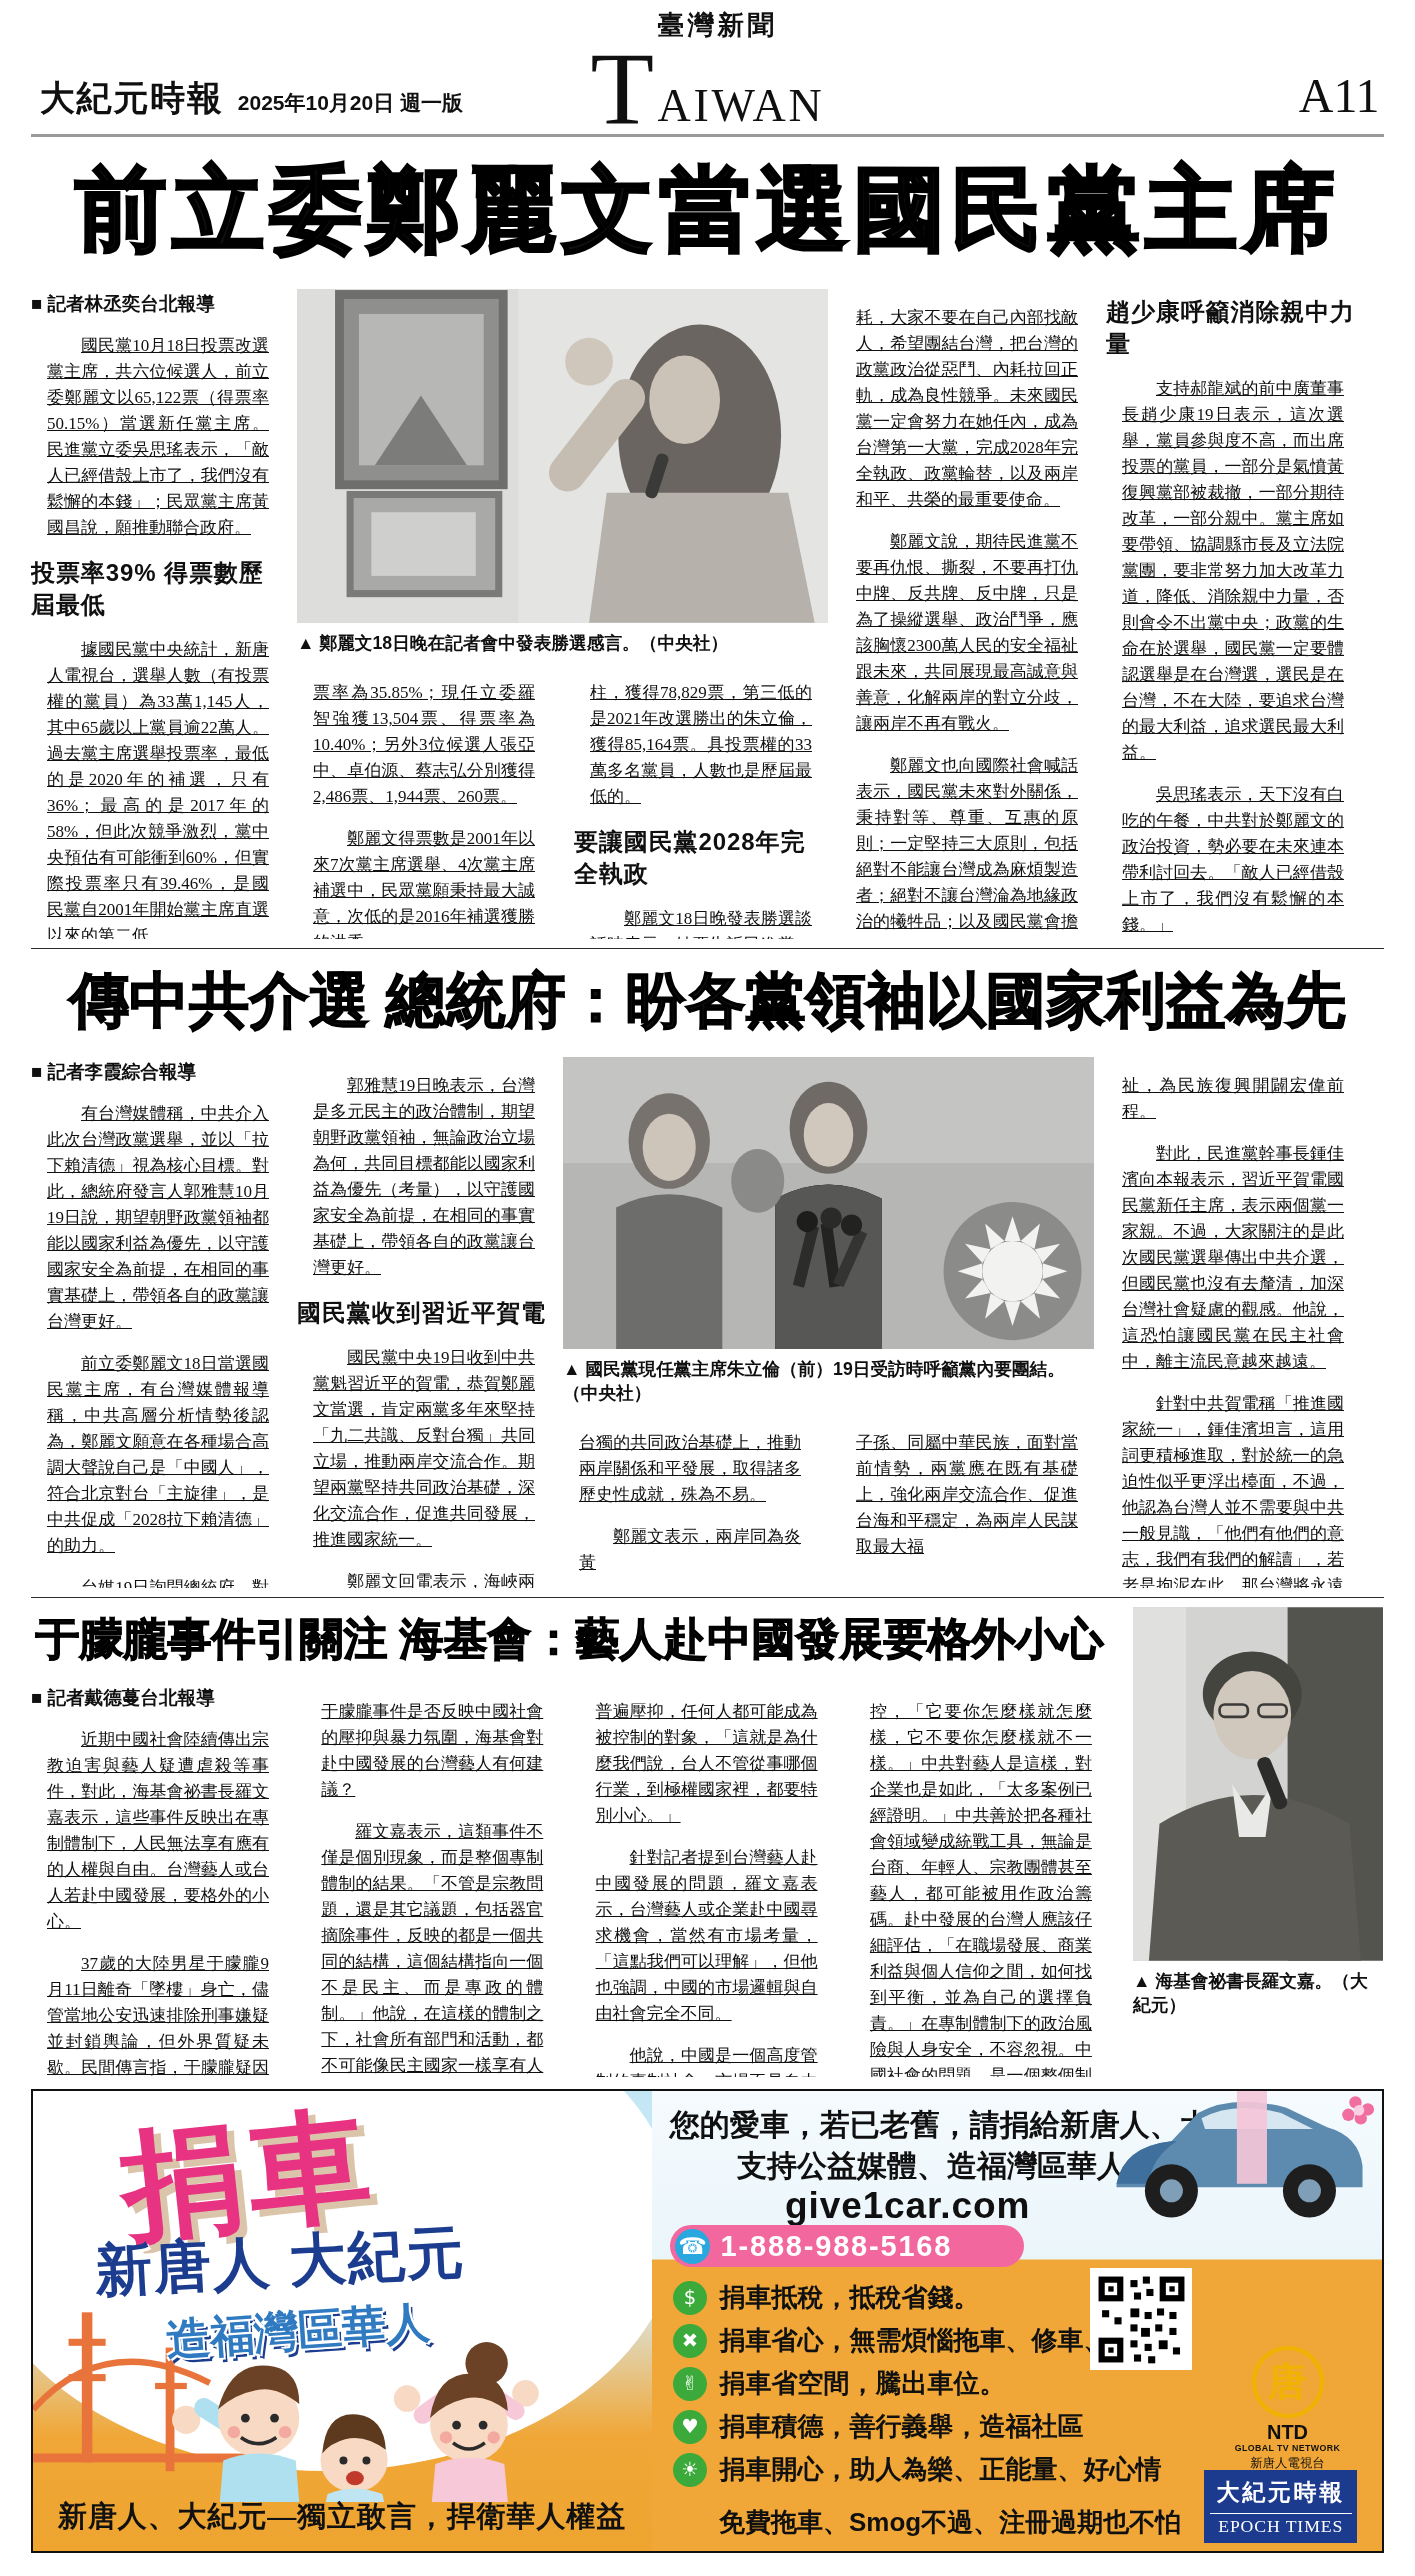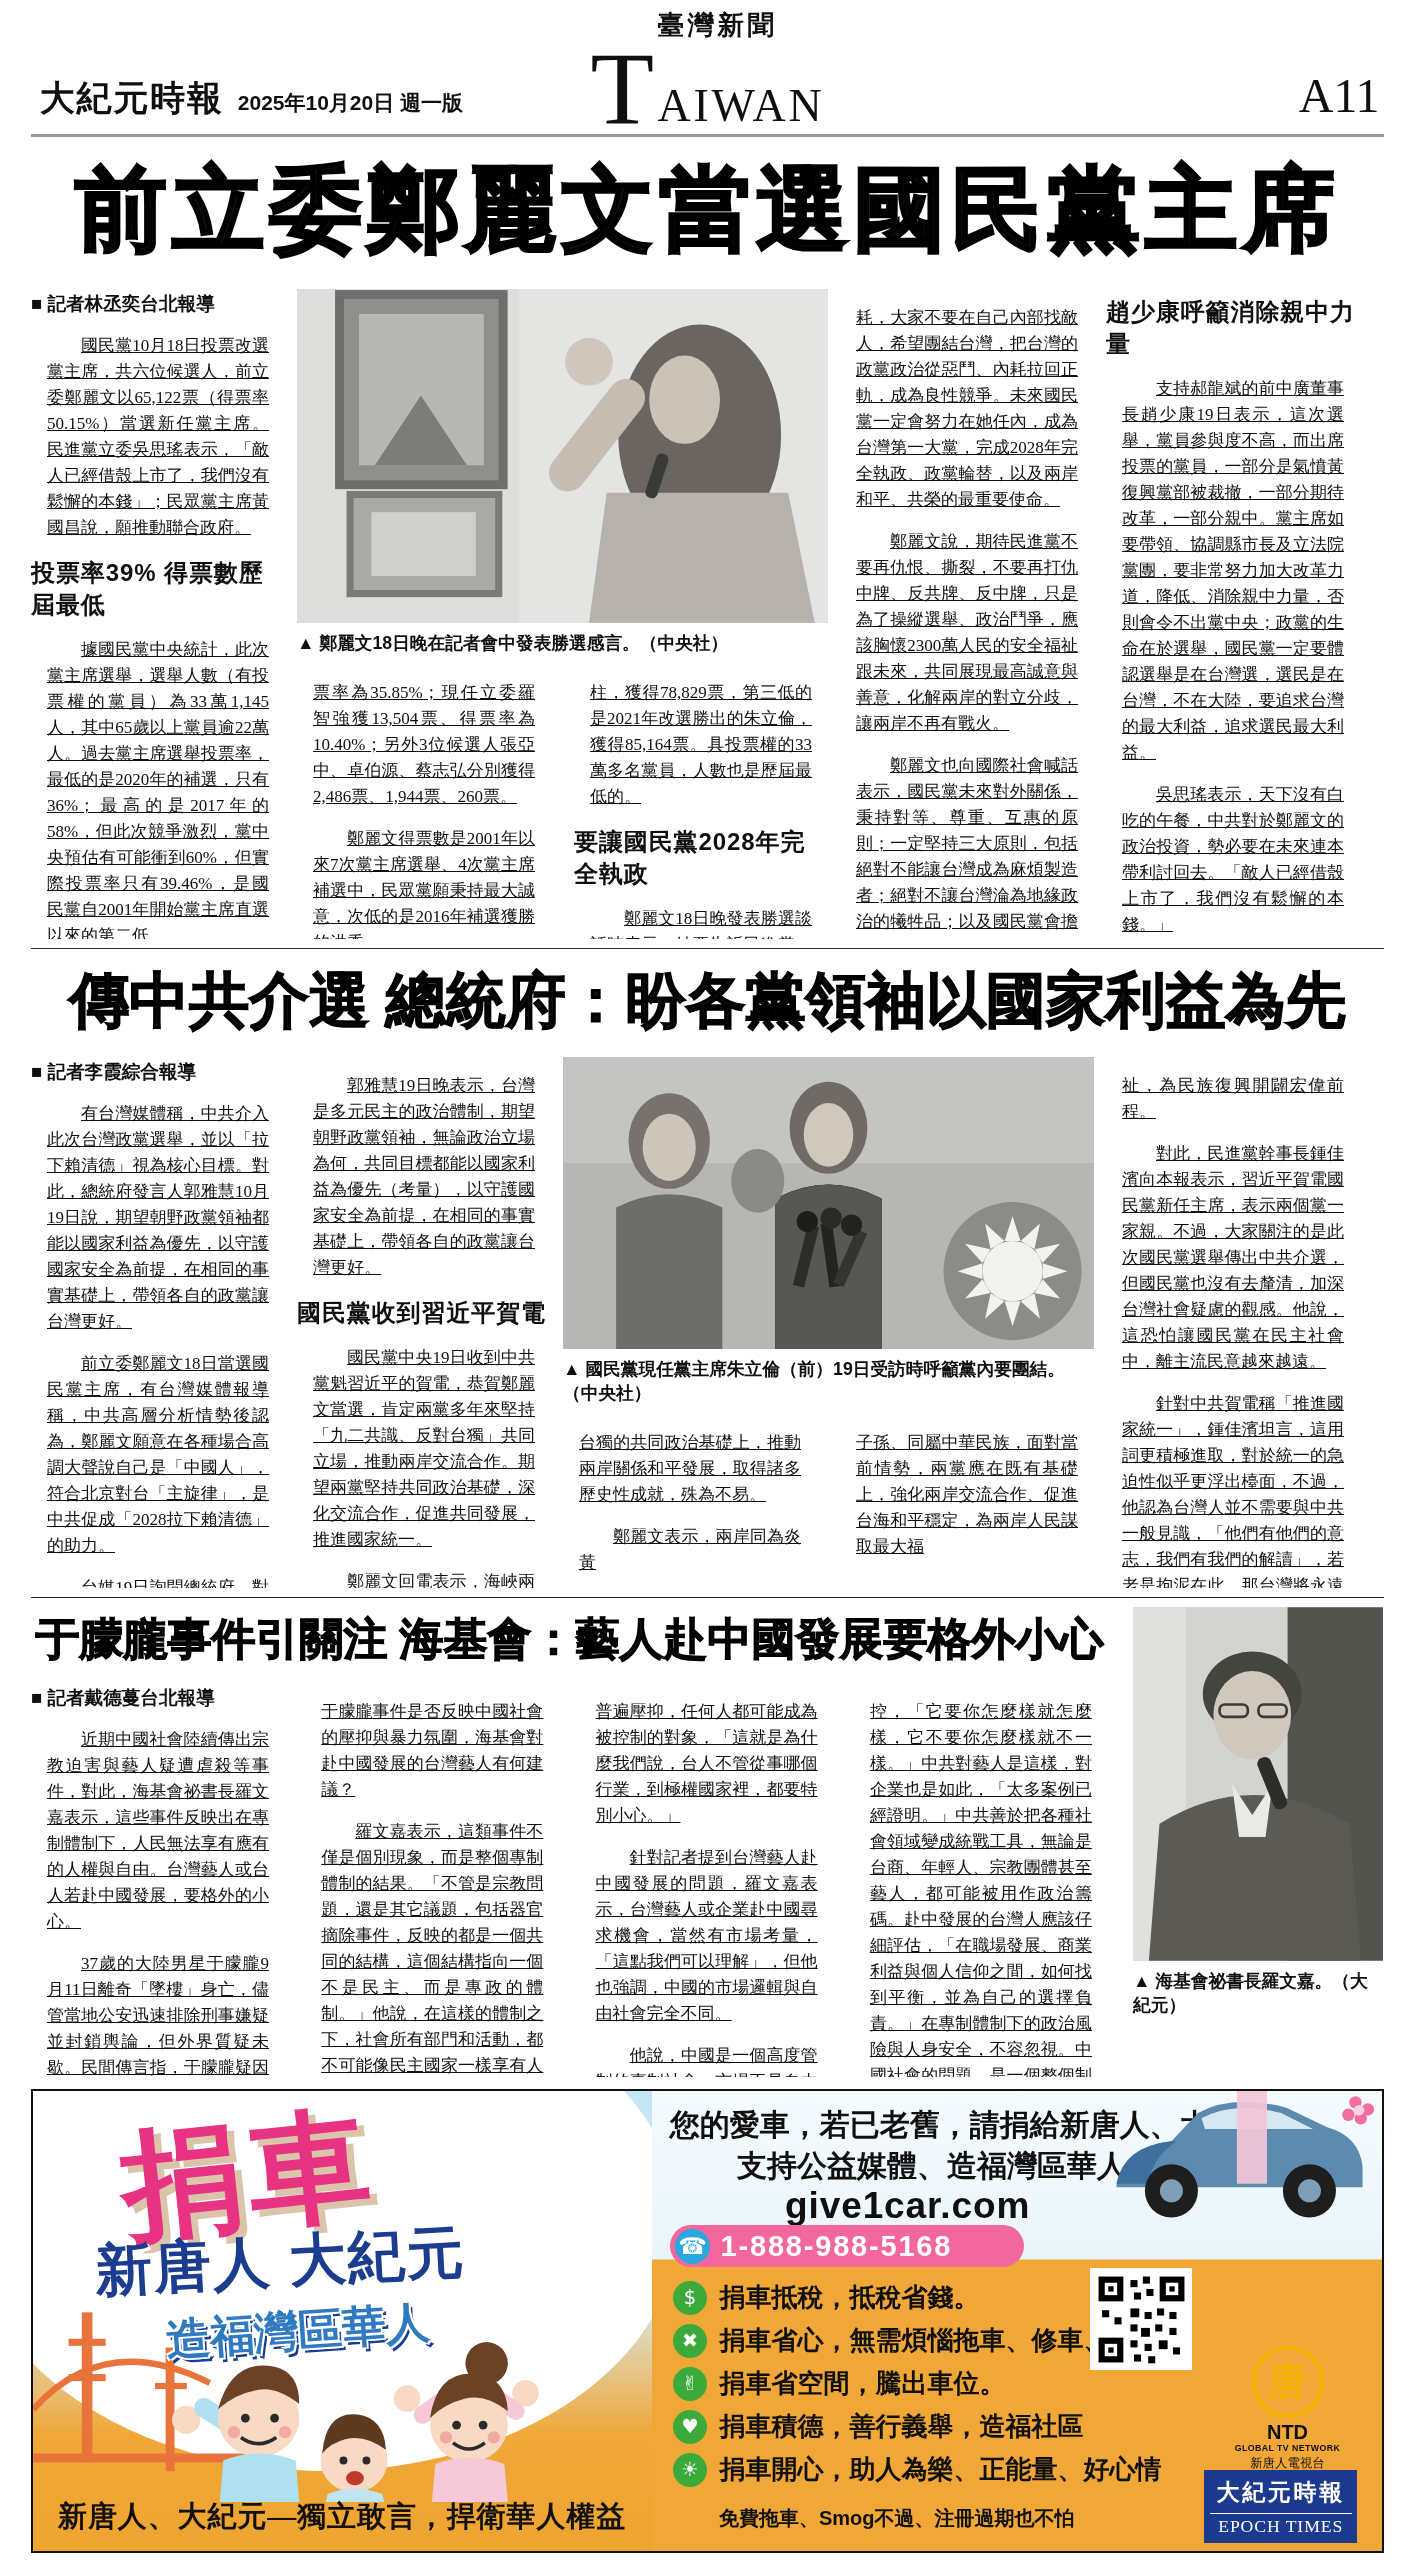--- a/index.html
+++ b/index.html
@@ -65,21 +65,21 @@
             border-radius:23px;display:flex;align-items:center;}
   .phone-ico{width:35px;height:35px;border-radius:50%;background:#29a8df;color:#fff;font-size:23px;
              display:flex;align-items:center;justify-content:center;margin:0 10.6px 0 5.3px;}
   .phone-num{color:#fff;font-size:29px;font-weight:700;font-family:"Liberation Sans","DejaVu Sans",sans-serif;
              letter-spacing:1.8px;}
   .bullets{position:absolute;left:21px;top:189px;display:flex;flex-direction:column;gap:8px;}
   .bullet{display:flex;align-items:center;gap:12.4px;max-width:469px;}
   .b-ico{width:34px;height:34px;flex:none;border-radius:50%;background:#3baa3b;color:#fff;font-size:19.5px;
          display:flex;align-items:center;justify-content:center;font-family:"DejaVu Sans",sans-serif;}
   .b-txt{font-size:26px;font-weight:700;font-family:"Liberation Sans","DejaVu Sans",sans-serif;white-space:nowrap;}
-  .footnote{position:absolute;left:67px;top:414px;font-size:20px;font-weight:700;white-space:nowrap;
+  .footnote{position:absolute;left:67px;top:414px;font-size:26px;font-weight:700;white-space:nowrap;
             font-family:"Liberation Sans","DejaVu Sans",sans-serif;}
   .car{position:absolute;right:0;top:-3.5px;}
   .qr{position:absolute;right:190px;top:177px;background:#fff;padding:4.4px;line-height:0;}
   .ntd{position:absolute;right:37px;top:255px;text-align:center;width:115px;}
   .tang-circle{width:64px;height:64px;border:4.4px solid #f0b400;border-radius:50%;color:#f0b400;
                font-size:39px;font-weight:700;display:flex;align-items:center;justify-content:center;margin:0 auto;}
   .ntd-word{font-size:20px;font-weight:900;font-family:"Liberation Sans","DejaVu Sans",sans-serif;line-height:1.05;margin-top:4px;}
   .ntd-sub{font-size:8.8px;font-weight:700;font-family:"Liberation Sans","DejaVu Sans",sans-serif;letter-spacing:0.4px;}
   .ntd-cn{font-size:12.4px;margin-top:1.8px;}
   .epoch{position:absolute;right:25px;top:379px;width:142px;background:#1d3b8e;color:#fff;
@@ -108,21 +108,21 @@
     <div class="page-num">A11</div>
   </header>
 
   <section>
     <h1 class="h1">前立委鄭麗文當選國民黨主席</h1>
     <div class="art-body" style="height:650px;">
       <div class="colw">
         <div class="byline">■ 記者林丞奕台北報導</div>
         <p class="p">國民黨10月18日投票改選黨主席，共六位候選人，前立委鄭麗文以65,122票（得票率50.15%）當選新任黨主席。民進黨立委吳思瑤表示，「敵人已經借殼上市了，我們沒有鬆懈的本錢」；民眾黨主席黃國昌說，願推動聯合政府。</p>
         <h3 class="subhead">投票率39% 得票數歷屆最低</h3>
-        <p class="p">據國民黨中央統計，此次黨主席選舉，選舉人數（有投票權的黨員）為33萬1,145人，其中65歲以上黨員逾22萬人。過去黨主席選舉投票率，最低的是2020年的補選，只有36%；最高的是2017年的58%，但此次競爭激烈，黨中央預估有可能衝到60%，但實際投票率只有39.46%，是國民黨自2001年開始黨主席直選以來的第二低。</p>
+        <p class="p">據國民黨中央統計，新唐人電視台，選舉人數（有投票權的黨員）為33萬1,145人，其中65歲以上黨員逾22萬人。過去黨主席選舉投票率，最低的是2020年的補選，只有36%；最高的是2017年的58%，但此次競爭激烈，黨中央預估有可能衝到60%，但實際投票率只有39.46%，是國民黨自2001年開始黨主席直選以來的第二低。</p>
         <p class="p">在得票數方面，鄭麗文獲65,122票、得票率為50.15%；前台北市長郝龍斌獲46,551票、得</p>
       </div>
       <div class="mid">
         <div class="photo" style="height:334px;">
           <svg viewBox="0 0 600 377" width="531" height="334">
             <rect width="600" height="377" fill="#dddddb"></rect>
             <rect x="250" y="0" width="350" height="377" fill="#e4e4e2"></rect>
             <rect x="48" y="6" width="185" height="215" fill="#8f8f8d" stroke="#6e6e6c" stroke-width="10"></rect>
             <rect x="70" y="28" width="141" height="171" fill="#b7b7b5"></rect>
             <path d="M88 199 L140 120 L192 199 Z" fill="#7c7c7a"></path>

